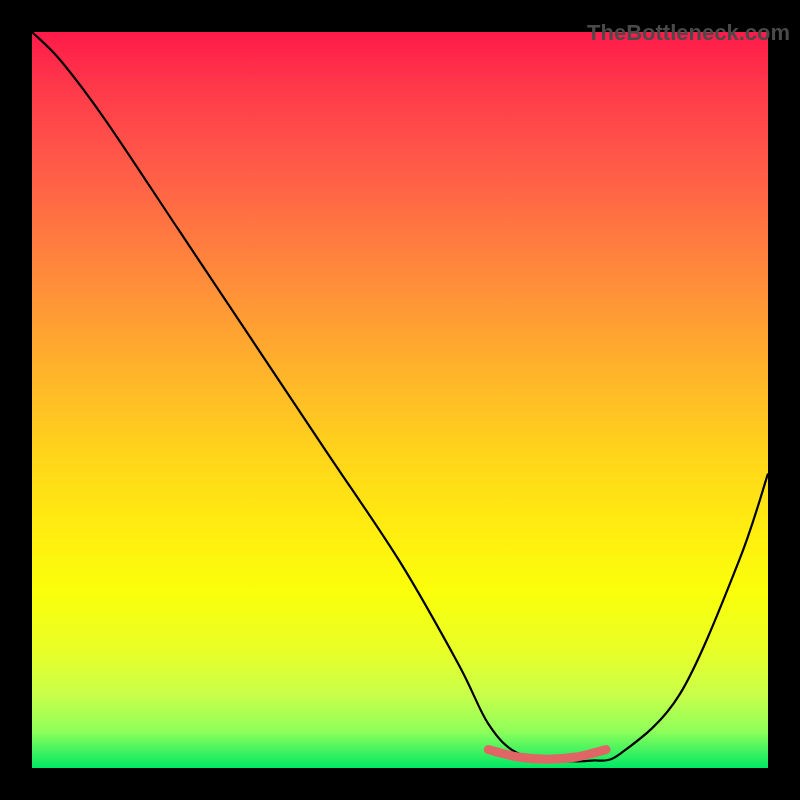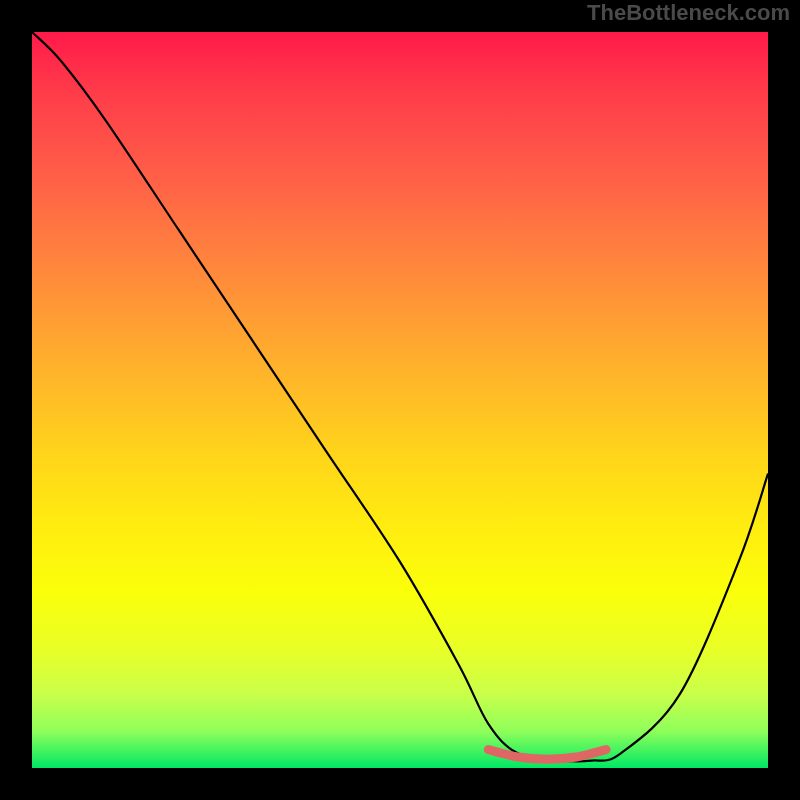--- a/index.html
+++ b/index.html
@@ -6,21 +6,21 @@
     margin: 0;
     padding: 0;
     width: 800px;
     height: 800px;
     background: #000;
     position: relative;
     font-family: Arial, sans-serif;
   }
   .watermark {
     position: absolute;
-    top: 0;
+    top: 20px;
     right: 10px;
     color: #4a4a4a;
     font-size: 22px;
     font-weight: bold;
     z-index: 10;
   }
   .plot-area {
     position: absolute;
     left: 32px;
     top: 32px;

